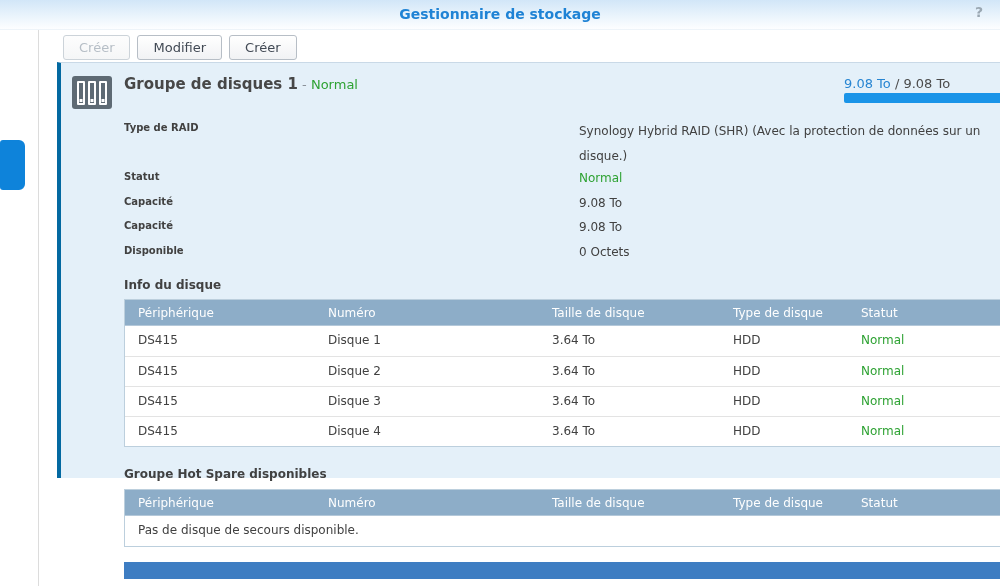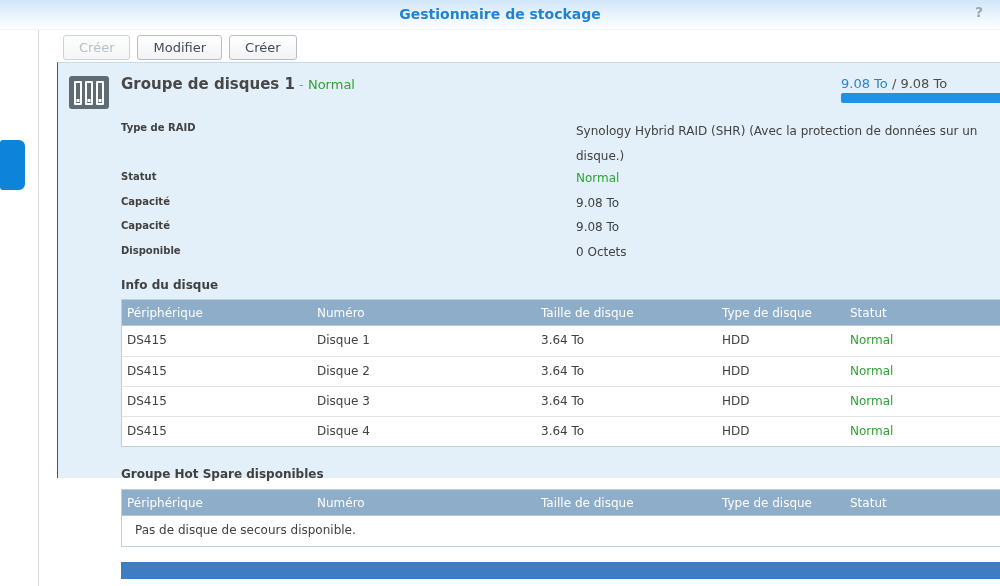--- a/index.html
+++ b/index.html
@@ -27,21 +27,21 @@
   .btn-row { position:absolute; left:23px; top:5px; display:flex; gap:7px; }
   .btn { height:25px; line-height:23px; padding:0 15px; font-size:13px;
          color:#414954; background:linear-gradient(#ffffff,#f1f2f4);
          border:1px solid #b7bec6; border-radius:3px; cursor:pointer;
          font-family:inherit; }
   .btn.disabled { color:#b6bec6; border-color:#ccd3d9;
                   background:linear-gradient(#fdfdfd,#f5f6f7); cursor:default; }
 
   
   .panel { position:absolute; left:57px; top:62px; right:0; bottom:0;
-           background:#e4f0f9; border-top:1px solid #c9d9e7; border-left:1px solid #0369a1; }
+           background:#e4f0f9; border-top:1px solid #c9d9e7; border-left:4px solid #0369a1; }
 
   
   .disk-icon { position:absolute; left:11px; top:13px; width:40px; height:33px;
                background:#5e6a74; border-radius:3px; display:flex; gap:3px; padding:5px 5px 4px 5px; }
   .disk-icon .bay { flex:1; border:2px solid #ffffff; border-radius:1px; position:relative; }
   .disk-icon .bay::after { content:""; position:absolute; bottom:1px; left:50%;
                transform:translateX(-50%); width:3px; height:3px; background:#ffffff; }
   .group-title { position:absolute; left:63px; top:12px; font-size:15px; white-space:nowrap; }
   .group-title .name { font-weight:bold; color:#474747; }
   .group-title .sep  { color:#8a9199; font-size:13px; }
@@ -64,21 +64,21 @@
 
   
   .tbl { position:absolute; left:63px; right:0; background:#ffffff;
          border:1px solid #bccfdd; border-right:none; }
   .thead { display:grid; grid-template-columns:190px 224px 181px 128px 1fr;
            height:26px; line-height:26px; background:#8dadc8;
            border-bottom:1px solid #b4c8d9; color:#fefefe; font-size:12px; }
   .trow { display:grid; grid-template-columns:190px 224px 181px 128px 1fr;
           height:30px; line-height:29px; font-size:12px; color:#414141; background:#ffffff; }
   .trow + .trow { border-top:1px solid #e3e3e3; }
-  .cell { padding-left:5px; overflow:hidden; white-space:nowrap; }
+  .cell { padding-left:13px; overflow:hidden; white-space:nowrap; }
   .empty-row { height:30px; line-height:29px; font-size:12px; color:#414141;
                padding-left:13px; background:#ffffff; }
 
   
   .bottom-bar { position:absolute; left:63px; right:0; top:499px; height:17px; background:#3e7dc2; }
 </style>
 </head>
 <body>
 
 <div class="screen">

